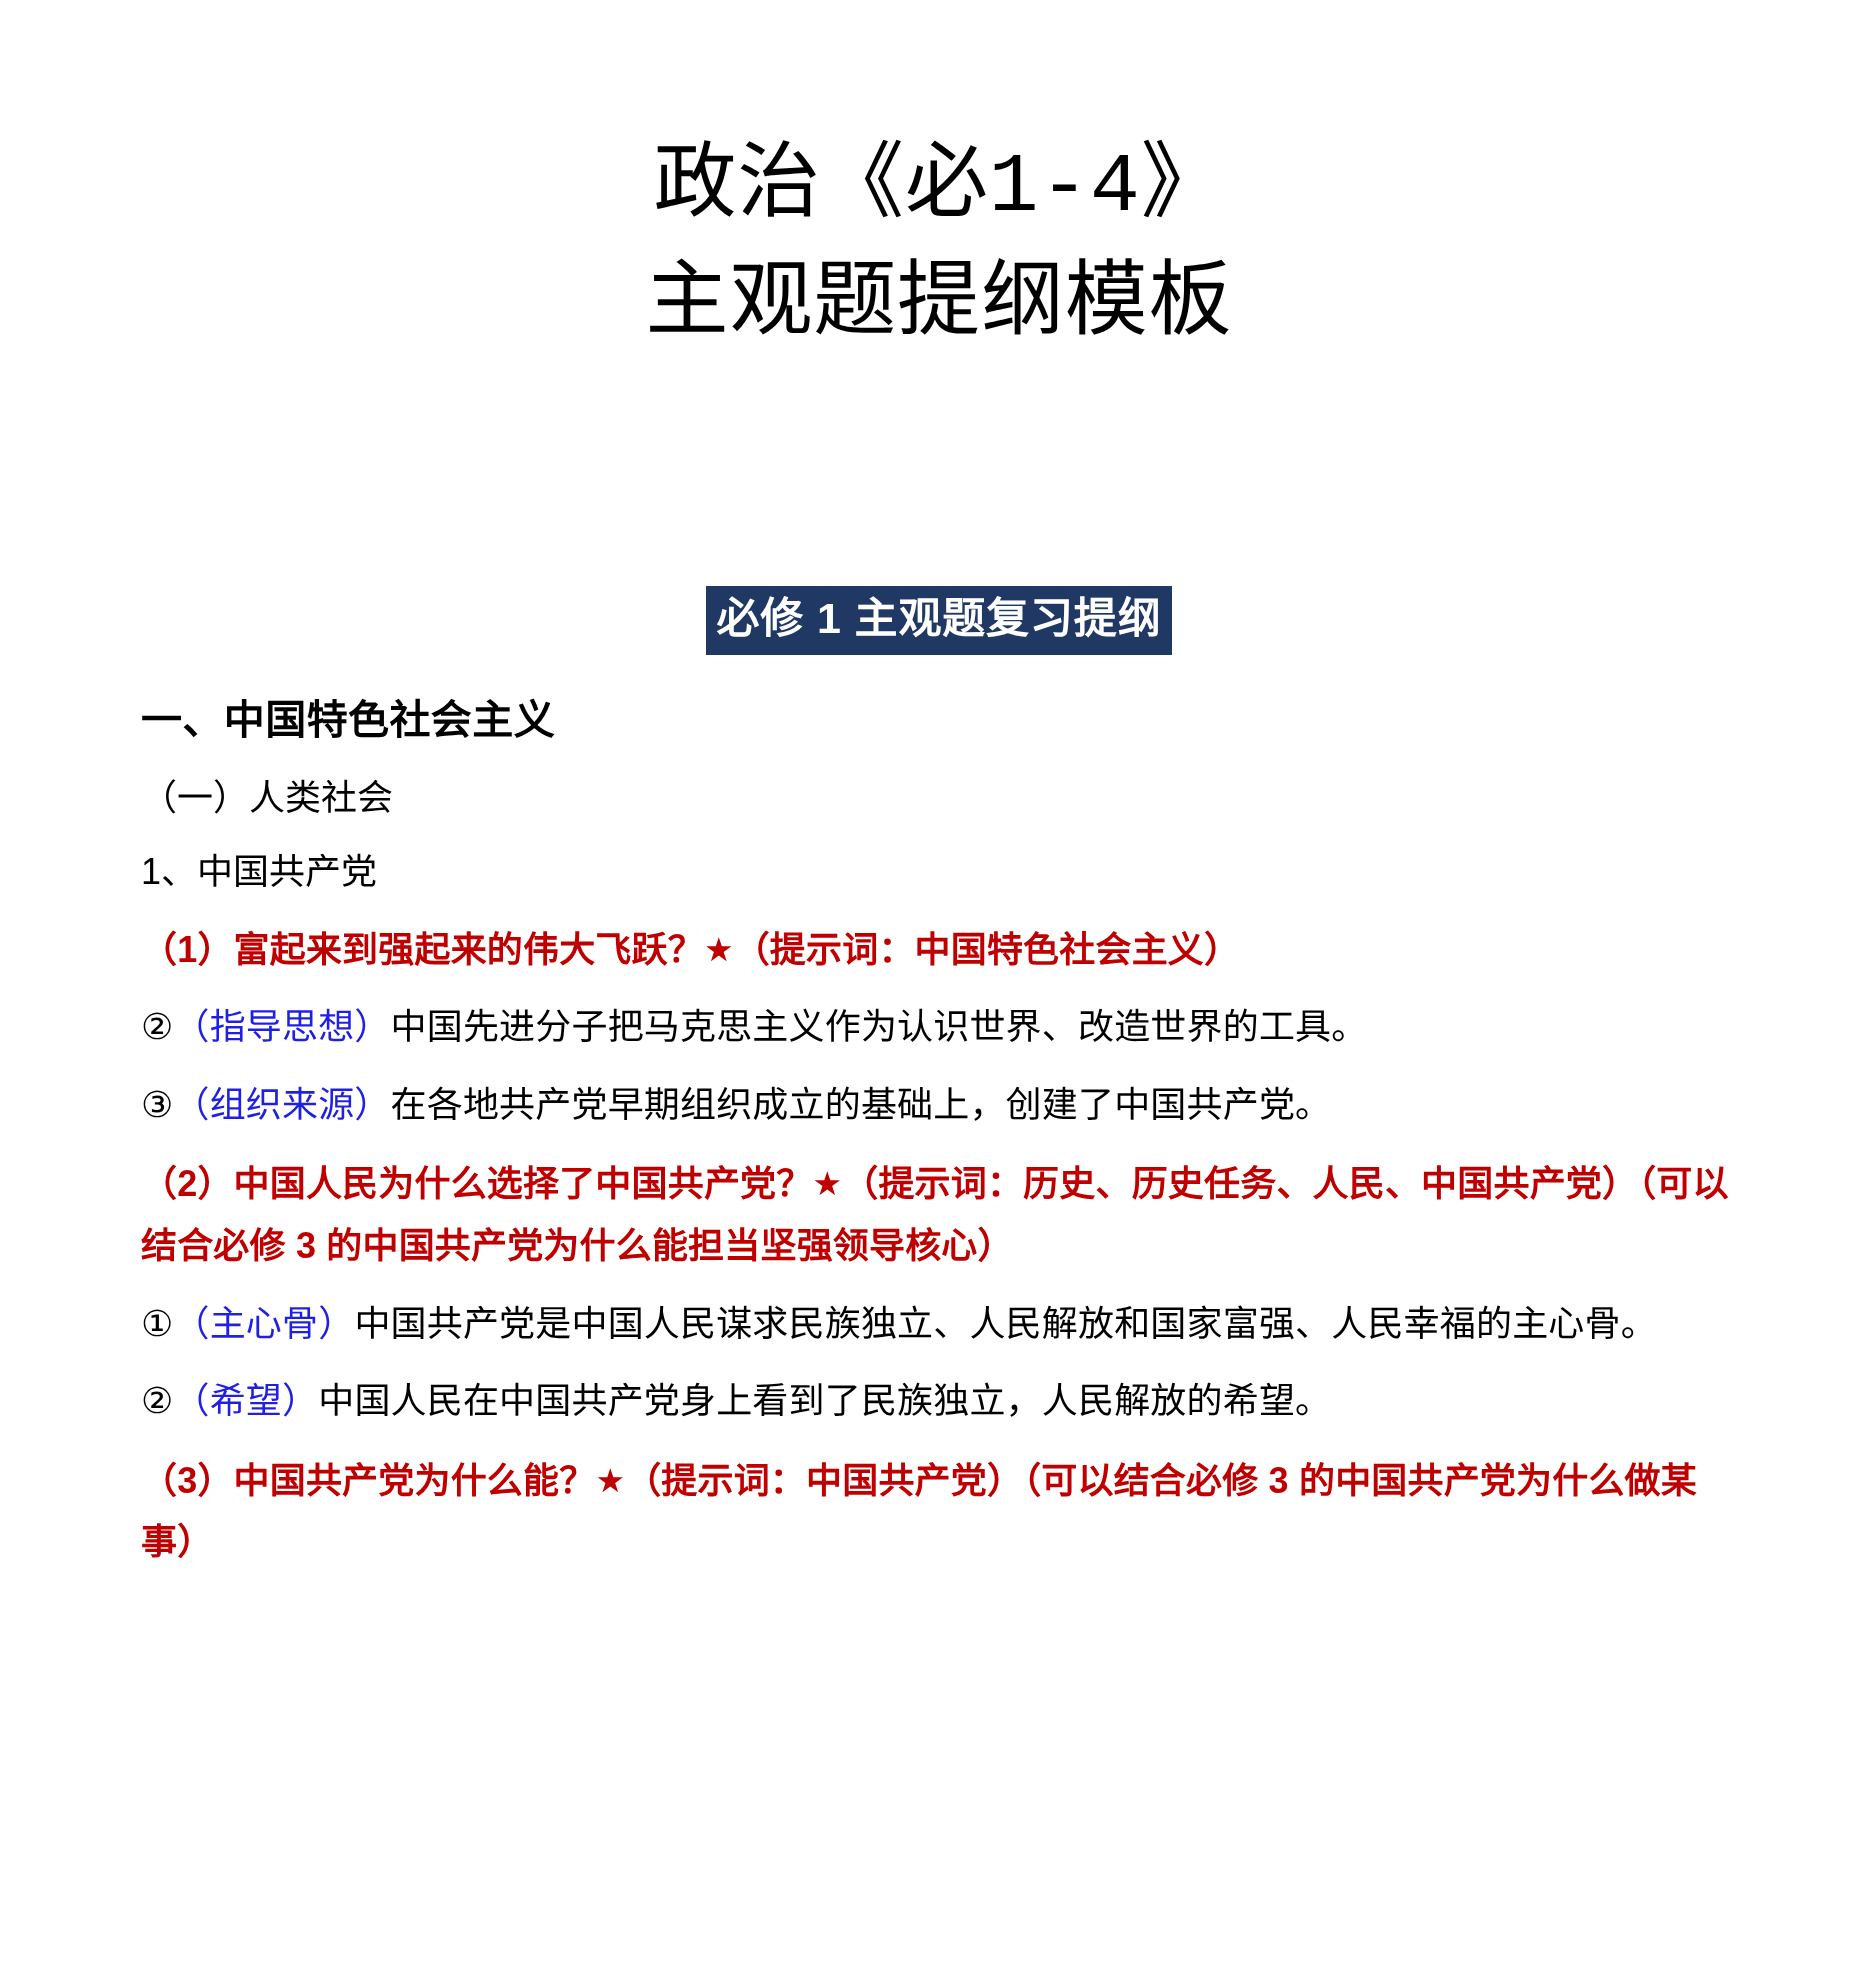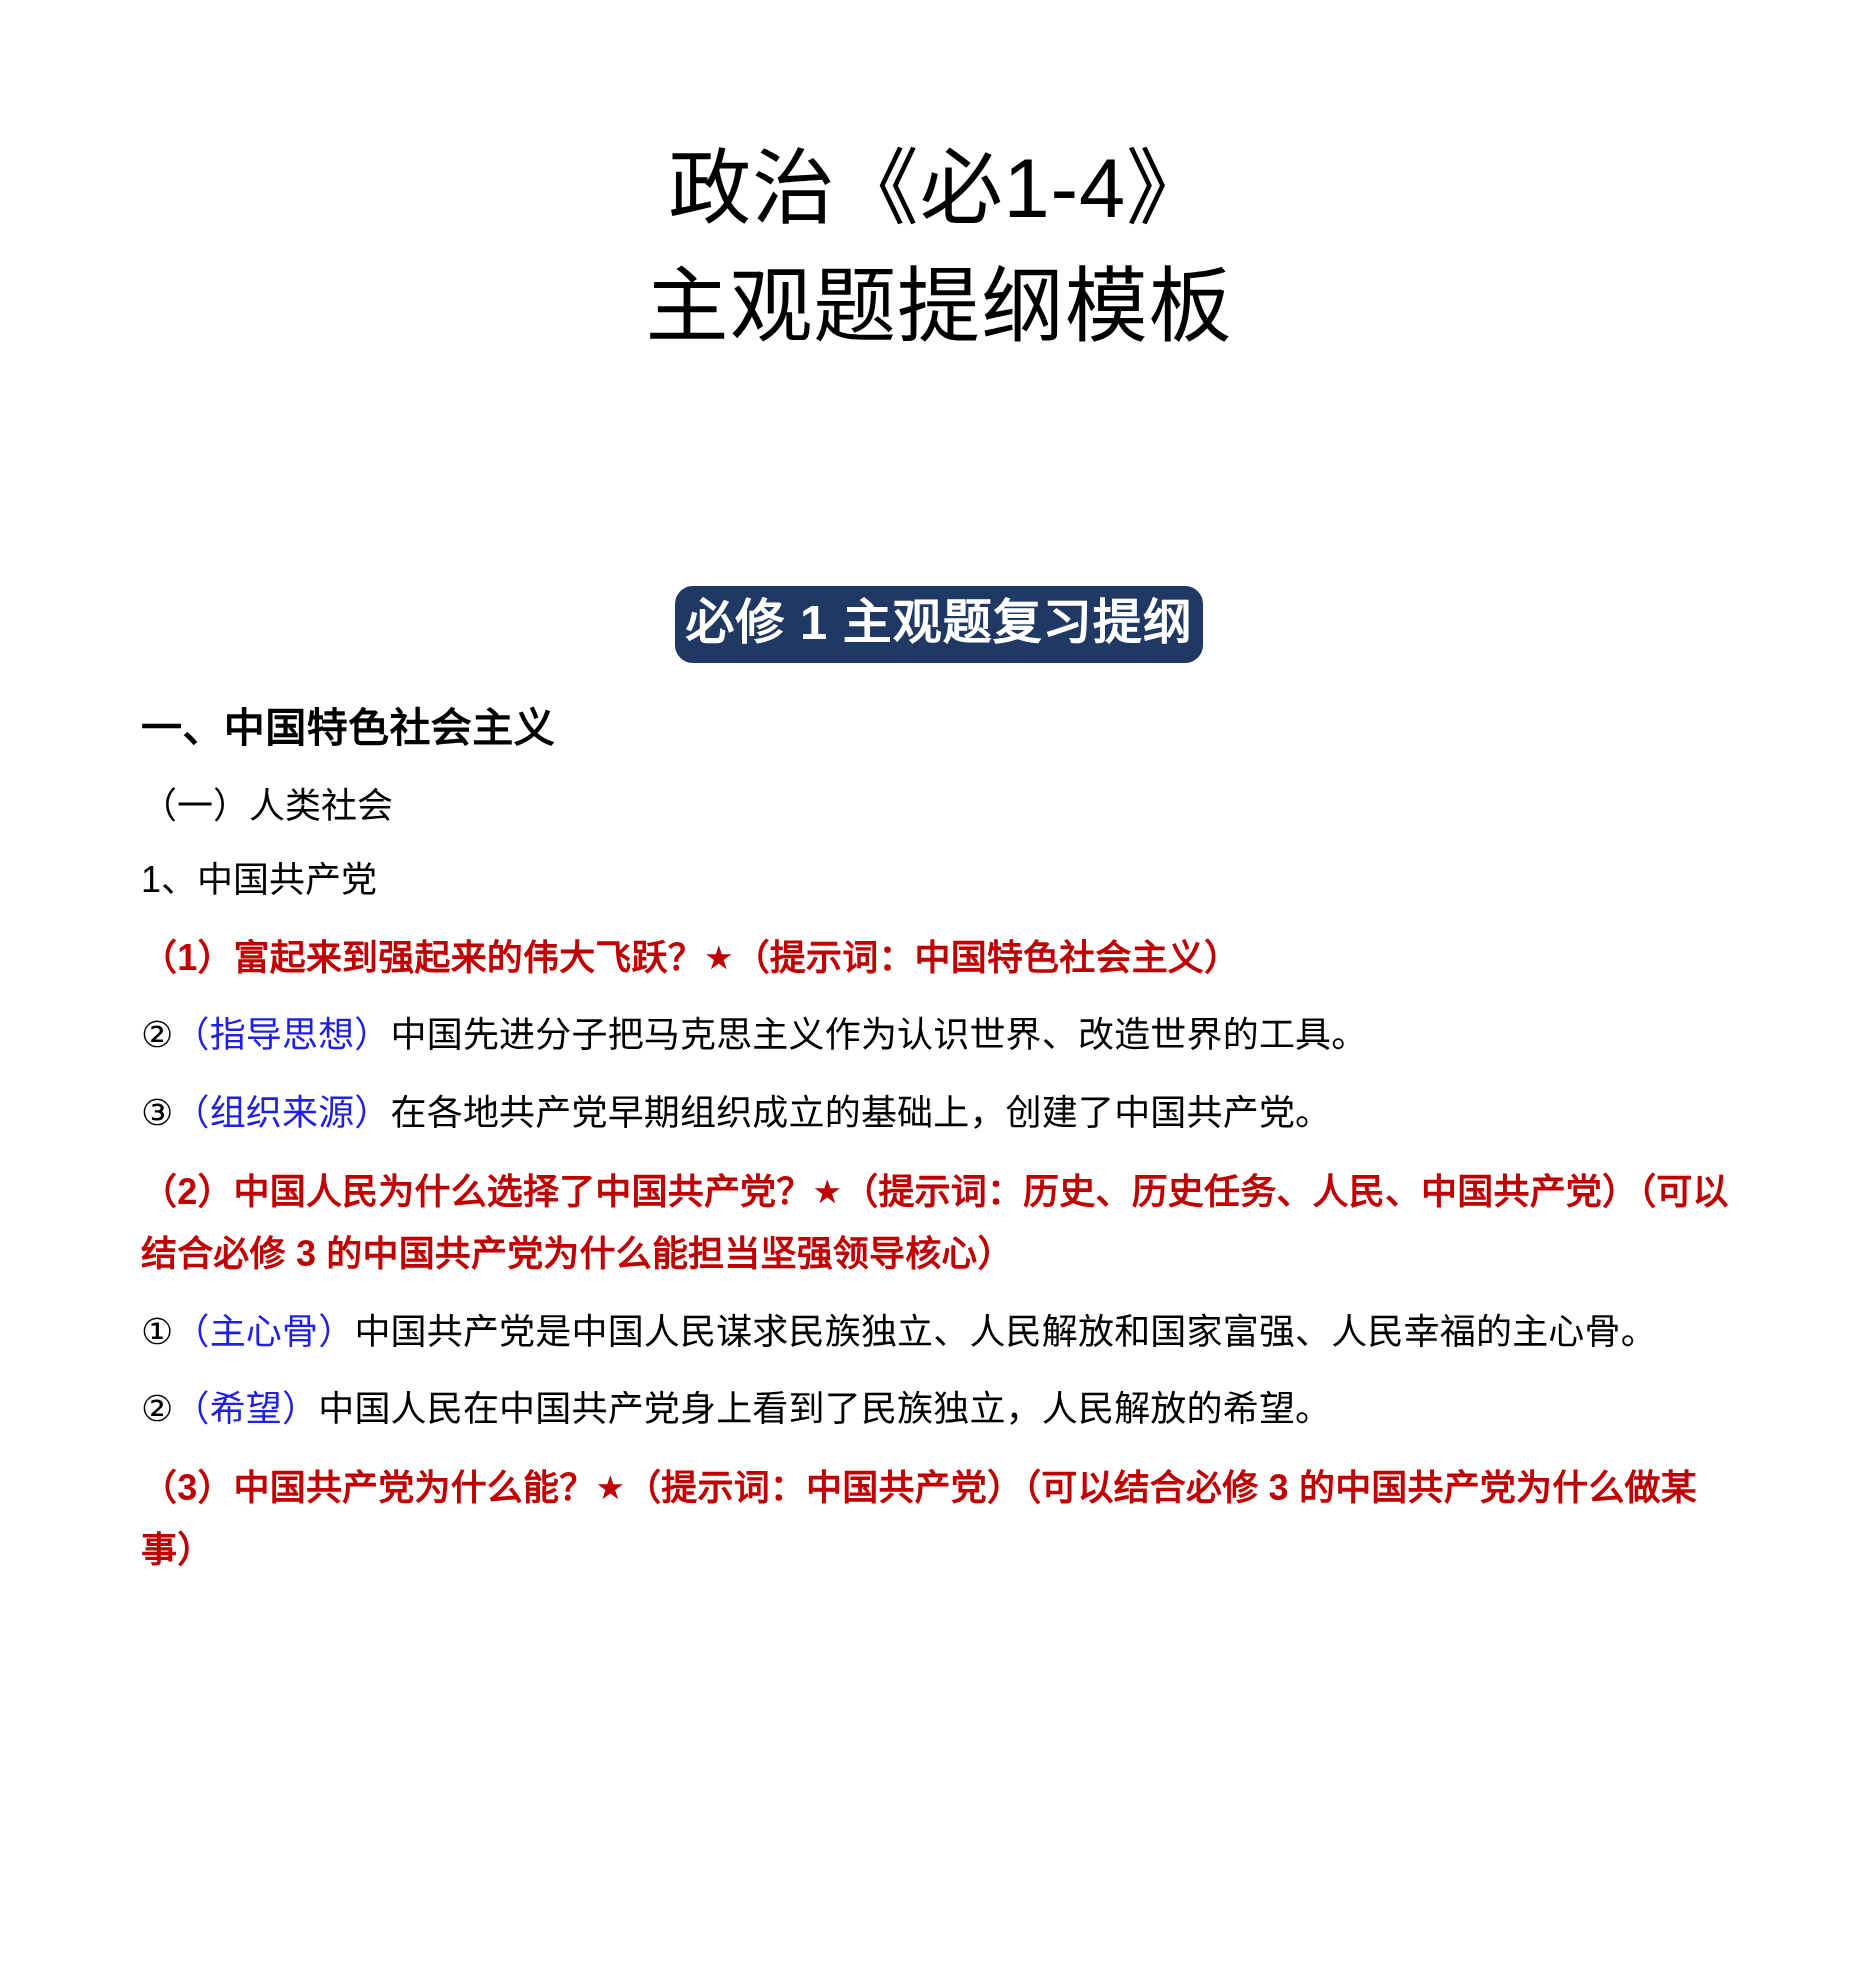--- a/index.html
+++ b/index.html
@@ -31,39 +31,39 @@
   
   .doc-title {
     text-align: center;
     font-size: 83px;
     line-height: 1.42;
     font-weight: 400;
     letter-spacing: 0.01em;
     color: #000000;
     margin: 0;
     padding-top: 130px;
+    font-family: Liberation Mono, monospace;
   }
   .doc-title .tline { display: block; }
 
   
   .banner-wrap {
     text-align: center;
     margin-top: 220px;
   }
   .banner {
     display: inline-block;
     background: #1F3864;
     color: #ffffff;
-    font-size: 49px;
+    font-size: 43px;
     font-weight: bold;
     line-height: 1.30;
     padding: 5.5px 10.2px 7.9px 10.2px;
     letter-spacing: 0.02em;
     white-space: nowrap;
-    border-radius: 18px;
   }
 
   
   .h1-heading {
     font-size: 41px;
     font-weight: bold;
     line-height: 1.58;
     margin: 33px 0 0 0;
     letter-spacing: 0.01em;
   }

